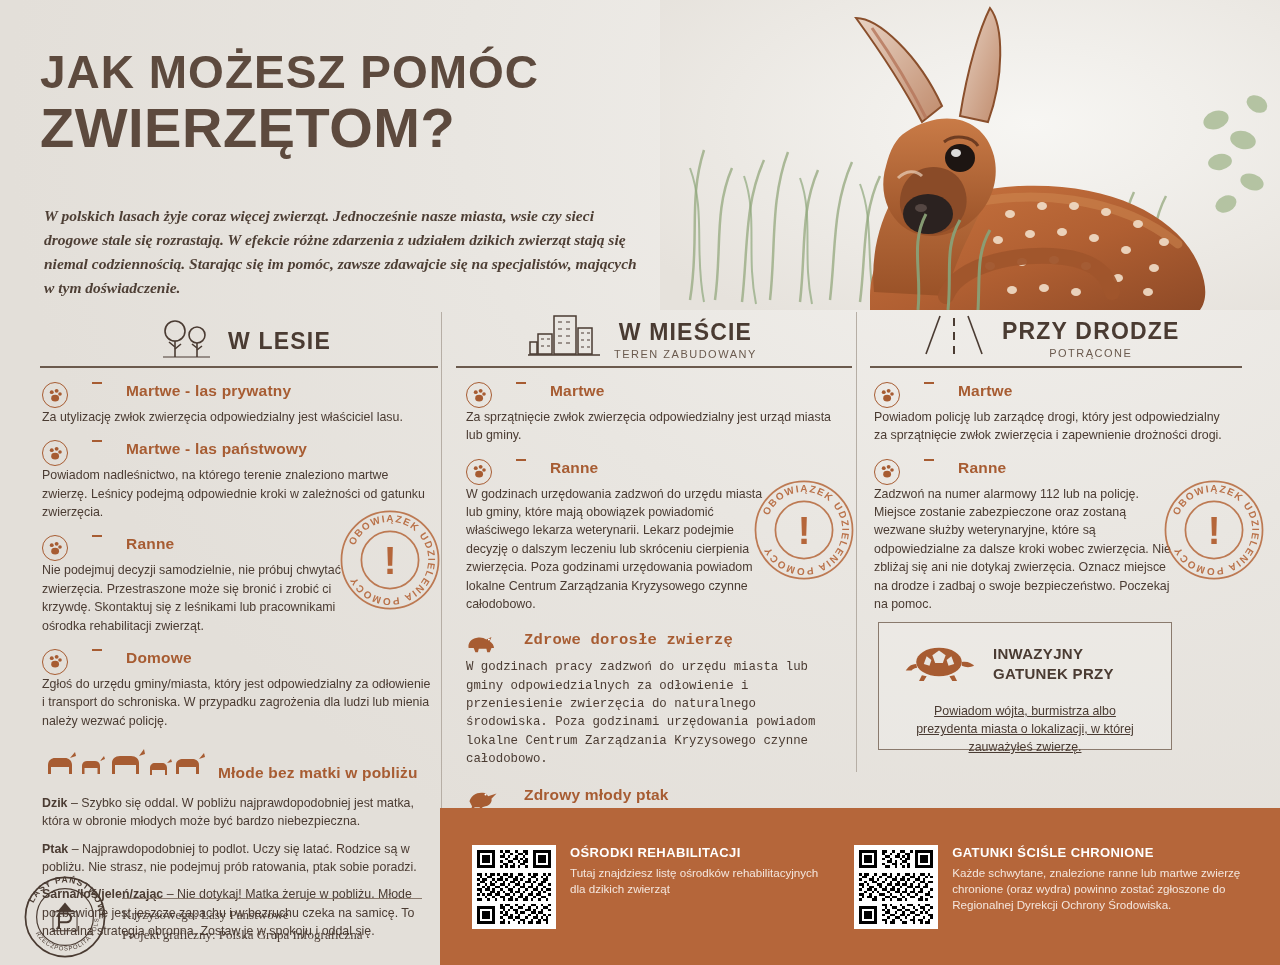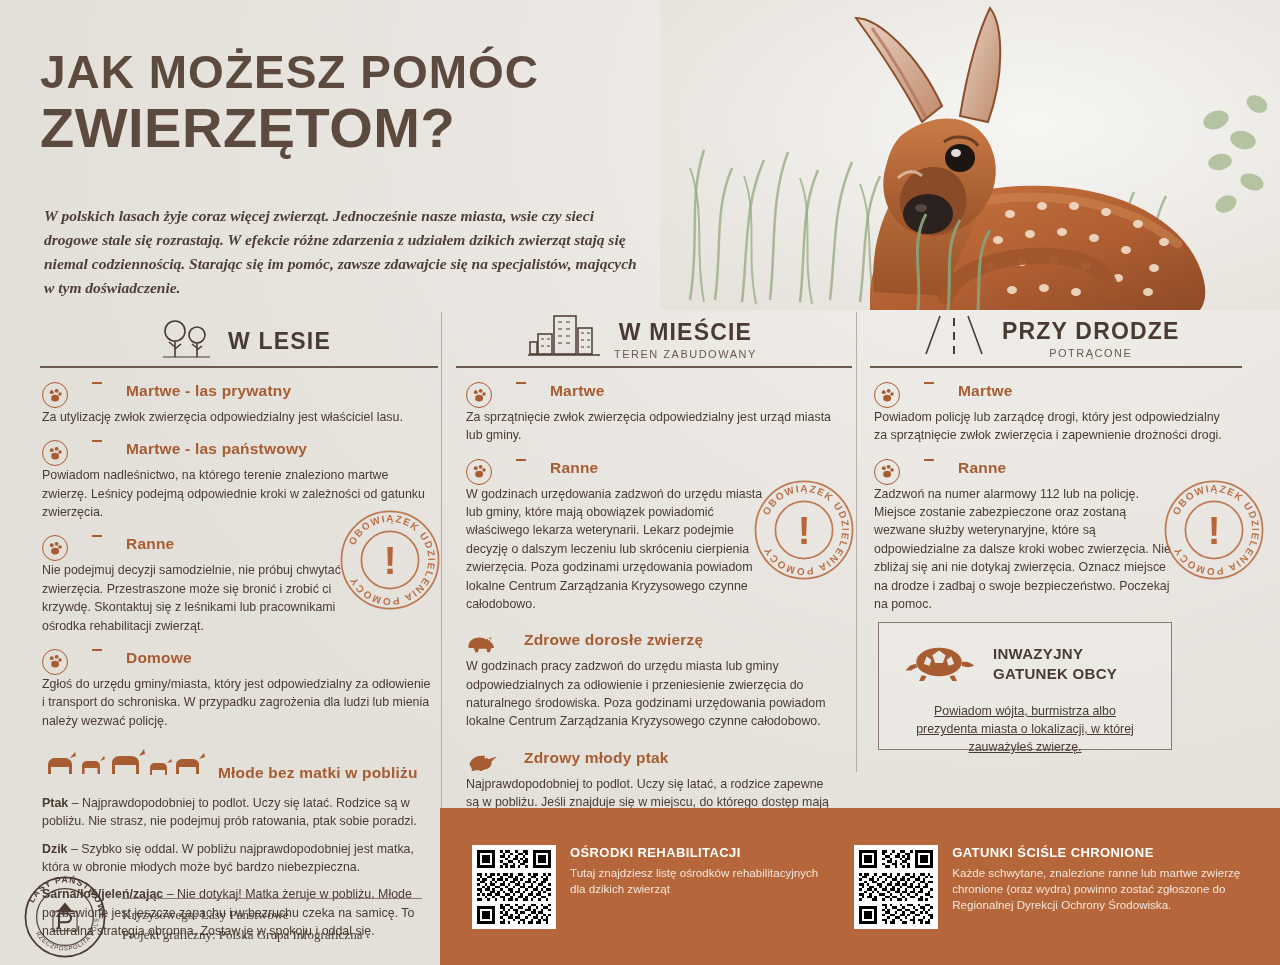--- a/index.html
+++ b/index.html
@@ -344,24 +344,24 @@
           <path d="M70 30 v-11 c0-4 3-7 8-7 h11 c5 0 8 3 8 7 v11 h-3 v-9 h-21 v9 z M97 12 l5-7 1 5 z"></path>
           <path d="M108 31 v-7 c0-3 2-5 5-5 h7 c3 0 5 2 5 5 v7 h-2 v-5 h-13 v5 z M125 19 l4-4 1 3 z"></path>
           <path d="M134 30 v-9 c0-4 3-6 7-6 h9 c4 0 7 2 7 6 v9 h-3 v-7 h-17 v7 z M157 15 l5-6 1 4 z"></path>
         </svg>
       </span>
       <span class="entry-title" style="font-size:15.5px; padding-bottom:2px;">Młode bez matki w pobliżu</span>
     </div>
 
     <div style="margin-top:10px;">
       <div class="sub-entry">
+        <span class="b">Dzik</span><span> – Szybko się oddal. W pobliżu najprawdopodobniej jest matka, która w obronie młodych może być bardzo niebezpieczna.</span>
+      </div>
+      <div class="sub-entry">
         <span class="b">Ptak</span><span> – Najprawdopodobniej to podlot. Uczy się latać. Rodzice są w pobliżu. Nie strasz, nie podejmuj prób ratowania, ptak sobie poradzi.</span>
-      </div>
-      <div class="sub-entry">
-        <span class="b">Dzik</span><span> – Szybko się oddal. W pobliżu najprawdopodobniej jest matka, która w obronie młodych może być bardzo niebezpieczna.</span>
       </div>
       <div class="sub-entry">
         <span class="b">Sarna/łoś/jeleń/zając</span><span> – Nie dotykaj! Matka żeruje w pobliżu. Młode pozbawione jest jeszcze zapachu i w bezruchu czeka na samicę. To naturalna strategia obronna. Zostaw je w spokoju i oddal się.</span>
       </div>
     </div>
   </div>
 
   <div class="col" style="left:466px; top:382px; width:368px;">
 
     <div class="entry">
@@ -389,21 +389,21 @@
               <circle cx="16" cy="8" r="2.4"></circle>
               <ellipse cx="9.5" cy="13.5" rx="5.2" ry="4.4"></ellipse>
             </svg>
         </span>
         <span class="dash"></span>
         <span class="entry-title">Ranne</span>
       </div>
       <div class="entry-body">W godzinach urzędowania zadzwoń do urzędu miasta lub gminy, które mają obowiązek powiadomić właściwego lekarza weterynarii. Lekarz podejmie decyzję o dalszym leczeniu lub skróceniu cierpienia zwierzęcia. Poza godzinami urzędowania powiadom lokalne Centrum Zarządzania Kryzysowego czynne całodobowo.</div>
     </div>
 
-    <div class="entry" style="margin-top:18px;">
+    <div class="entry" style="margin-top:18px;font-family:Liberation Mono, monospace;">
       <div class="entry-head">
         <span style="width:34px;display:inline-block;">
           <svg width="34" height="22" viewBox="0 0 40 26" fill="#a75c32">
             <path d="M3 20 c-1-6 3-11 10-12 c4-1 8 0 11 2 l6-3 -2 5 c3 2 5 5 5 8 h-3 l-2 5 h-3 l-1-4 h-9 l-1 4 h-3 l-2-5 z"></path>
             <circle cx="27" cy="10" r="1.2" fill="#fff"></circle>
           </svg>
         </span>
         <span class="entry-title">Zdrowe dorosłe zwierzę</span>
       </div>
       <div class="entry-body">W godzinach pracy zadzwoń do urzędu miasta lub gminy odpowiedzialnych za odłowienie i przeniesienie zwierzęcia do naturalnego środowiska. Poza godzinami urzędowania powiadom lokalne Centrum Zarządzania Kryzysowego czynne całodobowo.</div>
@@ -468,21 +468,21 @@
           <path d="M22 38 l-3 6 h5 l3-5 z M56 38 l3 6 h-5 l-3-5 z"></path>
           <g fill="#e8e4df">
             <path d="M40 12 l7 5 -3 8 h-8 l-3-8 z"></path>
             <path d="M27 18 l5 4 -2 6 -6-2 z"></path>
             <path d="M53 18 l-5 4 2 6 6-2 z"></path>
           </g>
         </svg>
       </span>
       <span>
         <div class="inv-title">INWAZYJNY</div>
-        <div class="inv-title">GATUNEK OBCY</div>
+        <div class="inv-title">GATUNEK PRZY</div>
       </span>
     </div>
     <div class="inv-body" style="padding:14px 26px 0 26px;">Powiadom wójta, burmistrza albo prezydenta miasta o lokalizacji, w której zauważyłeś zwierzę.</div>
   </div>
 
   <div class="stamp" style="left:338px; top:508px;">
     <svg width="104" height="104" viewBox="0 0 120 120">
       <defs>
           <path id="cp1" d="M60,60 m-44,0 a44,44 0 1,1 88,0 a44,44 0 1,1 -88,0"></path>
         </defs>

